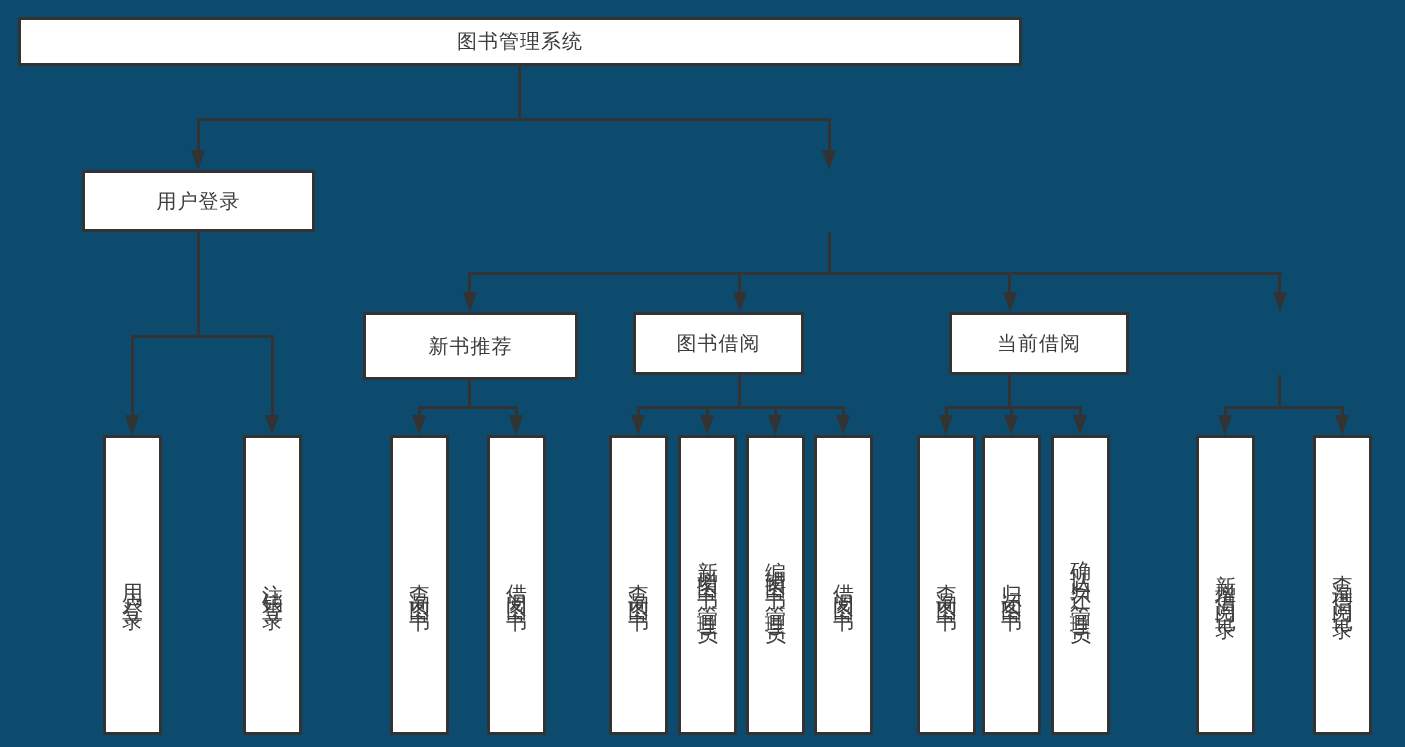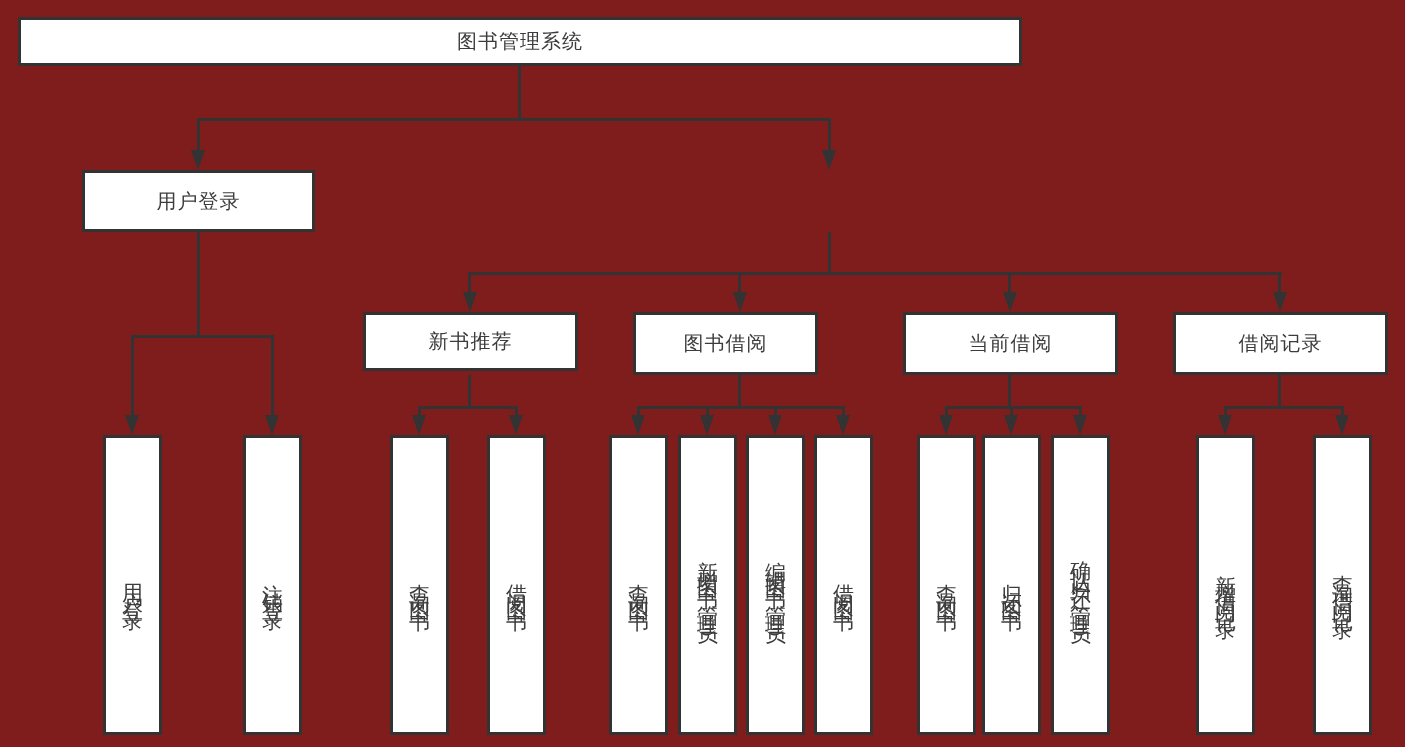--- a/index.html
+++ b/index.html
@@ -1,20 +1,20 @@
 <!DOCTYPE html>
 <html><head>
 <meta charset="utf-8">
 <style>
   html, body { margin: 0; padding: 0; background: #ffffff; }
   .canvas {
     position: relative;
     width: 1405px;
     height: 747px;
-    background: #7f1d1d;
+    background: #0c4a6e;
     font-family: "Liberation Sans", sans-serif;
     overflow: hidden;
   }
   
   .hnode {
     position: absolute;
     box-sizing: border-box;
     background: #ffffff;
     border: 3px solid #333333;
     display: flex;
@@ -103,31 +103,28 @@
   <div class="hline" style="left:468px;top:272px;width:814px"></div>
   <div class="vline" style="left:468px;top:272px;height:24px"></div>
   <div class="ahead" style="left:463px;top:292px"></div>
   <div class="vline" style="left:738px;top:272px;height:24px"></div>
   <div class="ahead" style="left:733px;top:292px"></div>
   <div class="vline" style="left:1008px;top:272px;height:24px"></div>
   <div class="ahead" style="left:1003px;top:292px"></div>
   <div class="vline" style="left:1278px;top:272px;height:24px"></div>
   <div class="ahead" style="left:1273px;top:292px"></div>
 
-  <div class="hnode" style="left:363px;top:312px;width:215px;height:59px">
+  <div class="hnode" style="left:363px;top:312px;width:215px;height:68px">
     <span class="hlabel">新书推荐</span>
   </div>
-  <div class="hnode" style="left:633px;top:312px;width:185px;height:63px">
+  <div class="hnode" style="left:633px;top:312px;width:171px;height:63px">
     <span class="hlabel">图书借阅</span>
   </div>
-  <div class="hnode" style="left:903px;top:312px;width:215px;height:63px">
+  <div class="hnode" style="left:949px;top:312px;width:180px;height:63px">
     <span class="hlabel">当前借阅</span>
-  </div>
-  <div class="hnode" style="left:1173px;top:312px;width:215px;height:63px">
-    <span class="hlabel">借阅记录</span>
   </div>
 
   <div class="vline" style="left:468px;top:375px;height:33px"></div>
   <div class="hline" style="left:418px;top:406px;width:100px"></div>
   <div class="vline" style="left:418px;top:406px;height:12px"></div>
   <div class="ahead" style="left:412px;top:415px"></div>
   <div class="vline" style="left:515px;top:406px;height:12px"></div>
   <div class="ahead" style="left:509px;top:415px"></div>
 
   <div class="vline" style="left:738px;top:375px;height:33px"></div>

